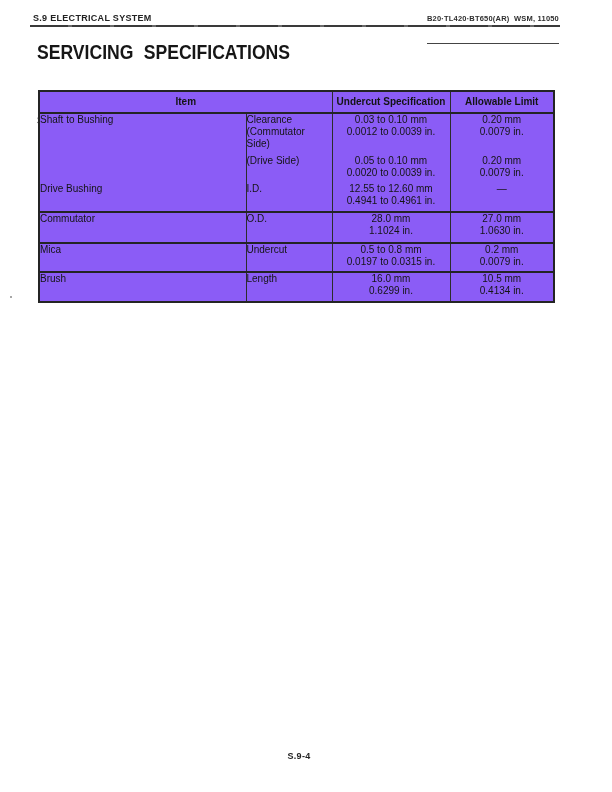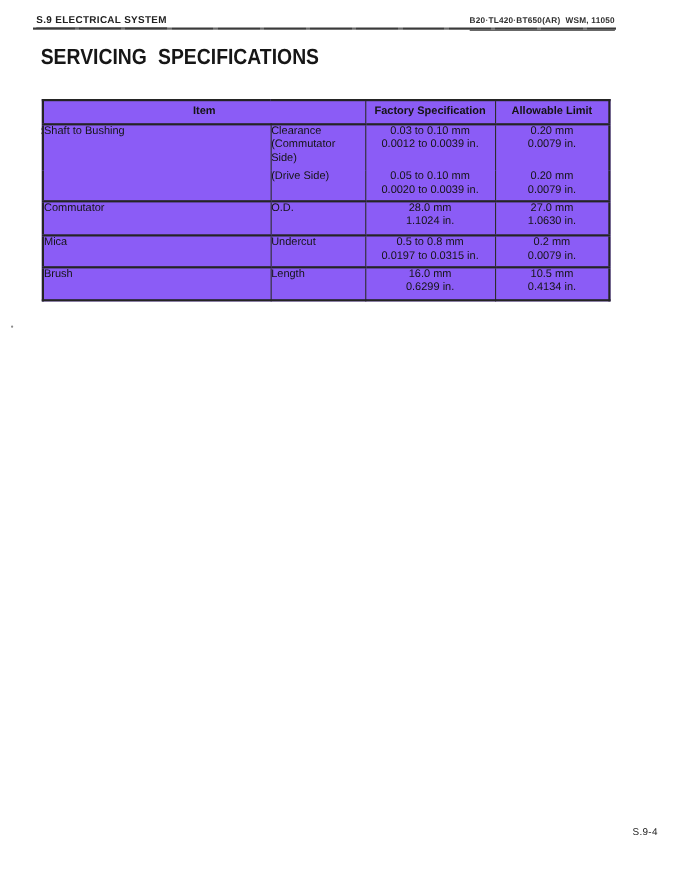--- a/index.html
+++ b/index.html
@@ -32,21 +32,21 @@
   }
   .hdr-right {
     position: absolute;
     right: 53px;
     top: 14px;
     font-size: 7.5px;
     font-weight: bold;
     letter-spacing: 0.2px;
     color: #2e2e2e;
     border-bottom: 1px solid #444;
-    padding-bottom: 4px;
+    padding-bottom: 20px;
     white-space: pre;
   }
   .hdr-rule {
     position: absolute;
     left: 30px;
     top: 25px;
     width: 530px;
     height: 2px;
     background: repeating-linear-gradient(90deg,
       #3a3a3a 0 38px, #6a6a6a 38px 42px);
@@ -123,23 +123,23 @@
   td.col-spec { text-align: center; padding-top: 3px; }
   td.col-limit{ text-align: center; padding-top: 3px; }
   td.pad-mid  { padding-top: 15px; margin-left: 34px; }
 
   
   .page-footer {
     position: absolute;
     left: 0;
     right: 14px;
     top: 751px;
-    text-align: right;
+    text-align: center;
     font-size: 9px;
-    font-weight: normal;
+    font-weight: bold;
     letter-spacing: 0.3px;
     color: #222;
   }
 
   
   .speck {
     position: absolute;
     left: 10px;
     top: 296px;
     width: 2px;
@@ -166,21 +166,21 @@
     <table class="spec">
       <colgroup>
         <col class="c1">
           <col class="c2">
           <col class="c3">
           <col class="c4">
       </colgroup>
       <thead>
         <tr>
           <th colspan="2">Item</th>
-          <th>Factory Specification</th>
+          <th>Undercut Specification</th>
           <th>Allowable Limit</th>
         </tr>
       </thead>
       <tbody>
         <tr style="height:42px">
           <td class="col-item">Shaft to Bushing</td>
           <td class="col-sub">Clearance
 (Commutator
 Side)</td>
           <td class="col-spec pad-mid">0.03 to 0.10 mm
@@ -189,20 +189,27 @@
 0.0079 in.</td>
         </tr>
         <tr style="height:28px">
           <td class="col-item"></td>
           <td class="col-sub">(Drive Side)</td>
           <td class="col-spec">0.05 to 0.10 mm
 0.0020 to 0.0039 in.</td>
           <td class="col-limit">0.20 mm
 0.0079 in.</td>
         </tr>
+        <tr style="height:29px">
+          <td class="col-item">Drive Bushing</td>
+          <td class="col-sub">I.D.</td>
+          <td class="col-spec">12.55 to 12.60 mm
+0.4941 to 0.4961 in.</td>
+          <td class="col-limit">—</td>
+        </tr>
         <tr class="group-start" style="height:31px">
           <td class="col-item">Commutator</td>
           <td class="col-sub">O.D.</td>
           <td class="col-spec">28.0 mm
 1.1024 in.</td>
           <td class="col-limit">27.0 mm
 1.0630 in.</td>
         </tr>
         <tr class="group-start" style="height:29px">
           <td class="col-item">Mica</td>

